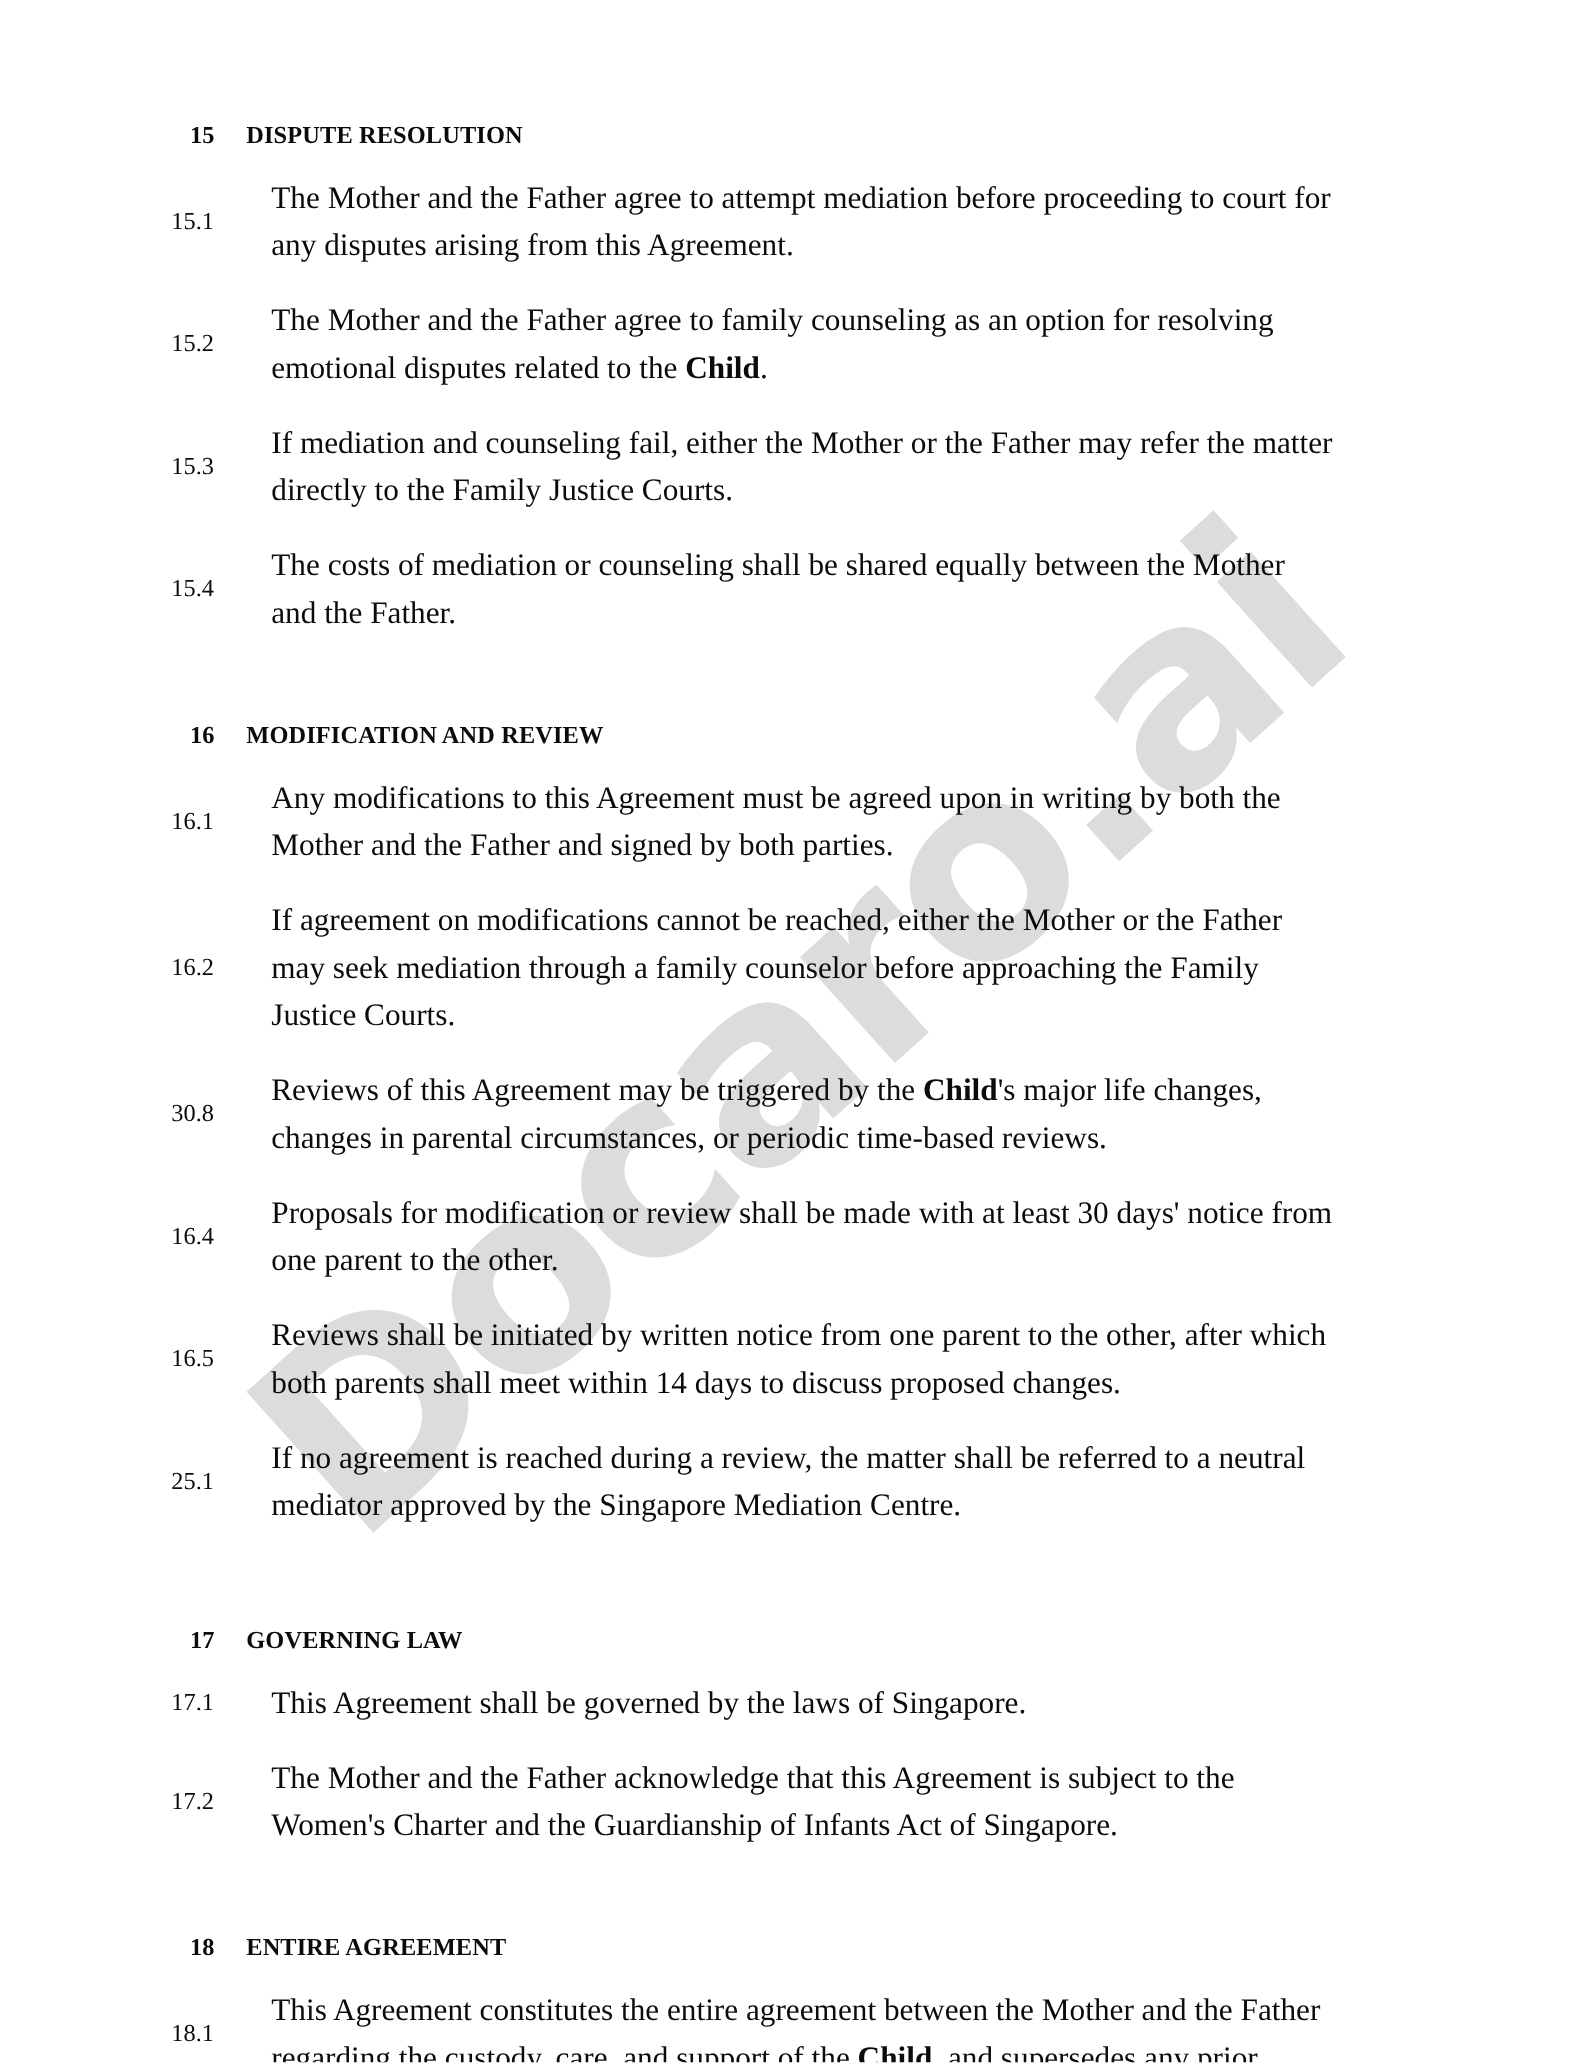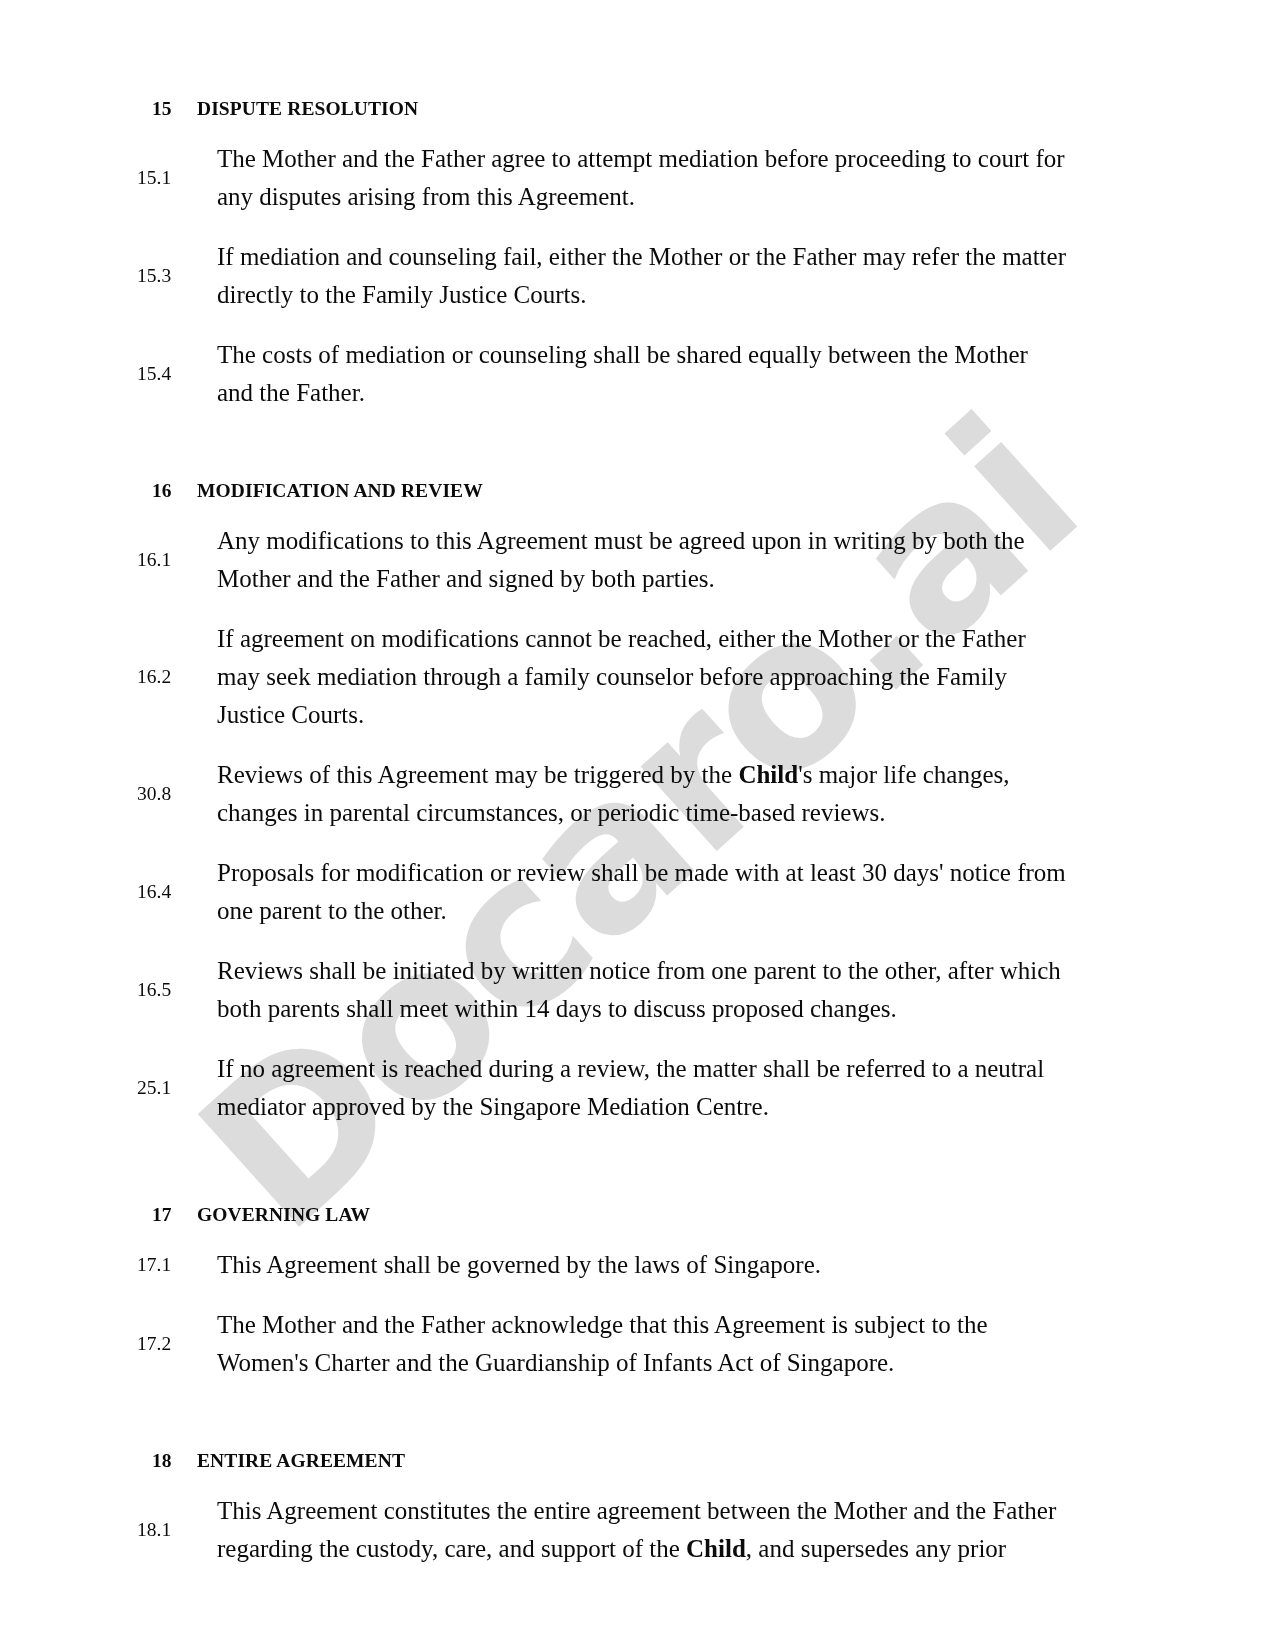--- a/index.html
+++ b/index.html
@@ -115,20 +115,24 @@
       <div class="section">
         <div class="section-heading">
           <span class="sh-num">15</span>
           <span class="sh-title">DISPUTE RESOLUTION</span>
         </div>
         <div class="clause">
           <span class="cl-num">15.1</span>
           <span class="cl-body"><span>The Mother and the Father agree to attempt mediation before proceeding to court for any disputes arising from this Agreement.</span></span>
         </div>
         <div class="clause">
+          <span class="cl-num">15.2</span>
+          <span class="cl-body"><span>The Mother and the Father agree to family counseling as an option for resolving emotional disputes related to the </span><b>Child</b><span>.</span></span>
+        </div>
+        <div class="clause">
           <span class="cl-num">15.3</span>
           <span class="cl-body"><span>If mediation and counseling fail, either the Mother or the Father may refer the matter directly to the Family Justice Courts.</span></span>
         </div>
         <div class="clause">
           <span class="cl-num">15.4</span>
           <span class="cl-body"><span>The costs of mediation or counseling shall be shared equally between the Mother and the Father.</span></span>
         </div>
       </div>
       <div class="section-gap"></div>
       <div class="section">

